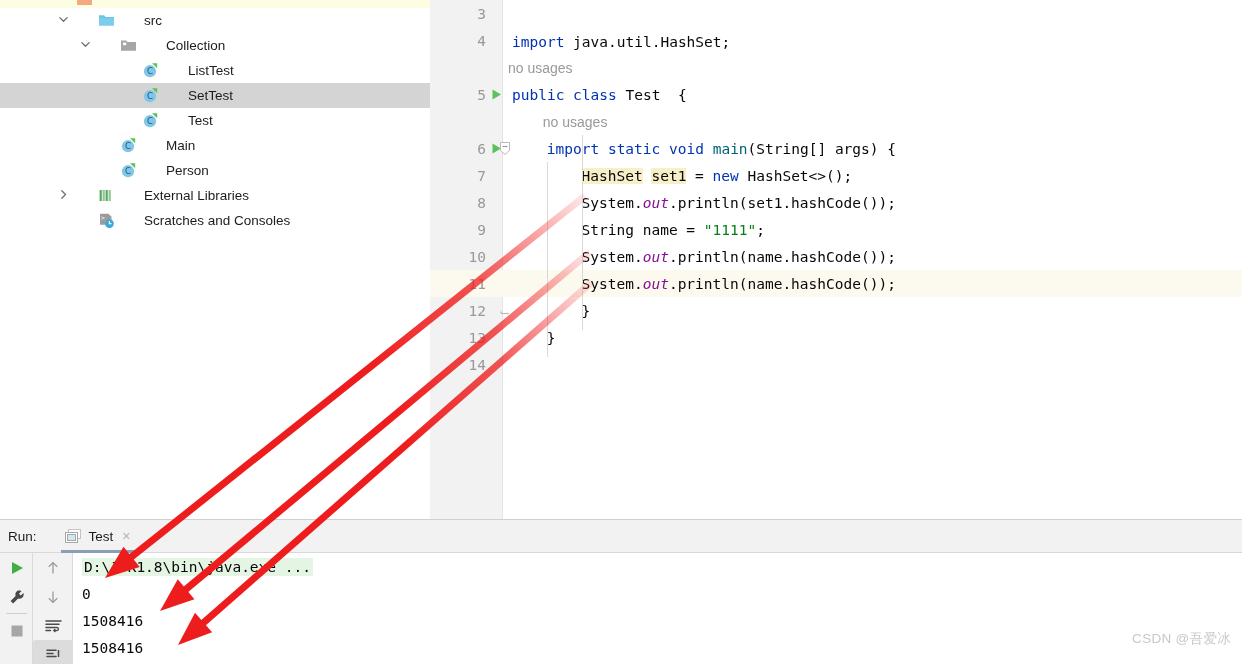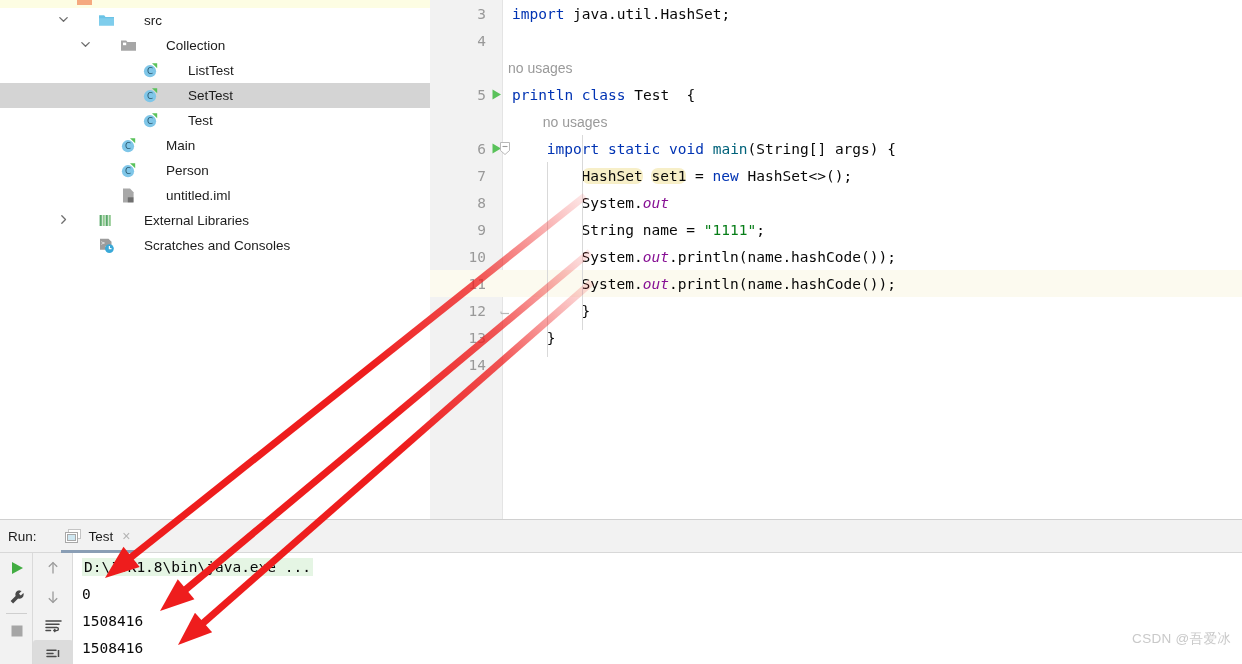--- a/index.html
+++ b/index.html
@@ -120,21 +120,21 @@
     font-family: "Liberation Sans", sans-serif;
     font-size: 14px;
     white-space: pre;
   }
 
   .kw   { color: #0033b3; }
   .cls  { color: #080808; }
   .mth  { color: #00627a; }
   .str  { color: #067d17; }
   .stat { color: #871094; font-style: italic; }
-  .hl   { background: #f7efc8; border-radius: 7px; }
+  .hl   { background: #f7efc8; }
 
   
   .indent-guide {
     position: absolute;
     top: 0;
     width: 1px;
     background: #d9d9d9;
   }
 
   
@@ -328,31 +328,20 @@
         <div class="ticon">
           <svg width="17" height="17" viewBox="0 0 17 17">
             <circle cx="8" cy="9.2" r="6.1" fill="#7fc6e8"></circle>
             <text x="8" y="12.4" font-size="8.6" font-family="DejaVu Sans, sans-serif" fill="#28576e" text-anchor="middle">C</text>
             <polygon points="10,1.2 15.2,1.2 15.2,6.2" fill="#59c25a"></polygon>
           </svg>
         </div>
         <span class="tlabel">Person</span>
       </div>
       <div class="tree-row">
-        <div style="width: 56px; flex: 0 0 auto;"></div>
-        <div class="twisty"></div>
-        <div class="ticon">
-          <svg width="17" height="17" viewBox="0 0 17 17">
-            <path d="M3 1.6h7l3.6 3.6v10.2H3z" fill="#a8a8a8"></path>
-            <rect x="7.8" y="10.3" width="5.6" height="5" fill="#6f6f6f"></rect>
-          </svg>
-        </div>
-        <span class="tlabel">untitled.iml</span>
-      </div>
-      <div class="tree-row">
         <div style="width: 34px; flex: 0 0 auto;"></div>
         <div class="twisty">
           <svg width="11" height="11" viewBox="0 0 11 11">
             <path d="M3.8 1.8 7.5 5.5 3.8 9.2" stroke="#6e6e6e" stroke-width="1.3" fill="none" stroke-linecap="round" stroke-linejoin="round"></path>
           </svg>
         </div>
         <div class="ticon">
           <svg width="17" height="17" viewBox="0 0 17 17">
             <rect x="1.6" y="3" width="2.2" height="11" fill="#59a869"></rect>
             <rect x="4.6" y="3" width="2.2" height="11" fill="#8fc98f"></rect>
@@ -375,37 +364,37 @@
         </div>
         <span class="tlabel">Scratches and Consoles</span>
       </div>
     </div>
 
   <div id="editor">
     <div id="gutter"></div>
     <div id="lines">
         <div class="code-line">
           <span class="ln">3</span>
-          <span class="code-text" style="left: 82px;"><span class="kw">import</span><span class="cls"> java.util.HashSet;</span></span>
+          <span class="code-text" style="left: 82px; margin-top: 28px;"><span class="kw">import</span><span class="cls"> java.util.HashSet;</span></span>
         </div>
         <div class="code-line">
           <span class="ln">4</span>
           <span class="code-text" style="left: 82px;"></span>
         </div>
         <div class="usage-line">
           <span class="usage-text" style="left: 78px;">no usages</span>
         </div>
         <div class="code-line">
           <span class="ln">5</span>
           <span class="gmark">
             <svg width="13" height="13" viewBox="0 0 13 13">
               <polygon points="2.5,1.5 11,6.5 2.5,11.5" fill="#59c25a"></polygon>
             </svg>
           </span>
-          <span class="code-text" style="left: 82px;"><span class="kw">println class </span><span class="cls">Test  {</span></span>
+          <span class="code-text" style="left: 82px;"><span class="kw">public class </span><span class="cls">Test  {</span></span>
         </div>
         <div class="usage-line">
           <span class="usage-text" style="left: 112.8px;">no usages</span>
         </div>
         <div class="code-line">
           <span class="ln">6</span>
           <span class="gmark">
             <svg width="13" height="13" viewBox="0 0 13 13">
               <polygon points="2.5,1.5 11,6.5 2.5,11.5" fill="#59c25a"></polygon>
             </svg>
@@ -417,21 +406,21 @@
             </svg>
           </span>
           <span class="code-text" style="left: 116.8px;"><span class="kw">import static void </span><span class="mth">main</span><span class="cls">(String[] args) {</span></span>
         </div>
         <div class="code-line">
           <span class="ln">7</span>
           <span class="code-text" style="left: 151.6px;"><span class="cls hl">HashSet</span><span class="cls"> </span><span class="cls hl">set1</span><span class="cls"> = </span><span class="kw">new</span><span class="cls"> HashSet&lt;&gt;();</span></span>
         </div>
         <div class="code-line">
           <span class="ln">8</span>
-          <span class="code-text" style="left: 151.6px;"><span class="cls">System.</span><span class="stat">out</span></span>
+          <span class="code-text" style="left: 151.6px;"><span class="cls">System.</span><span class="stat">out</span><span class="cls">.println(set1.hashCode());</span></span>
         </div>
         <div class="code-line">
           <span class="ln">9</span>
           <span class="code-text" style="left: 151.6px;"><span class="cls">String name = </span><span class="str">"1111"</span><span class="cls">;</span></span>
         </div>
         <div class="code-line">
           <span class="ln">10</span>
           <span class="code-text" style="left: 151.6px;"><span class="cls">System.</span><span class="stat">out</span><span class="cls">.println(name.hashCode());</span></span>
         </div>
         <div class="code-line caretline">

